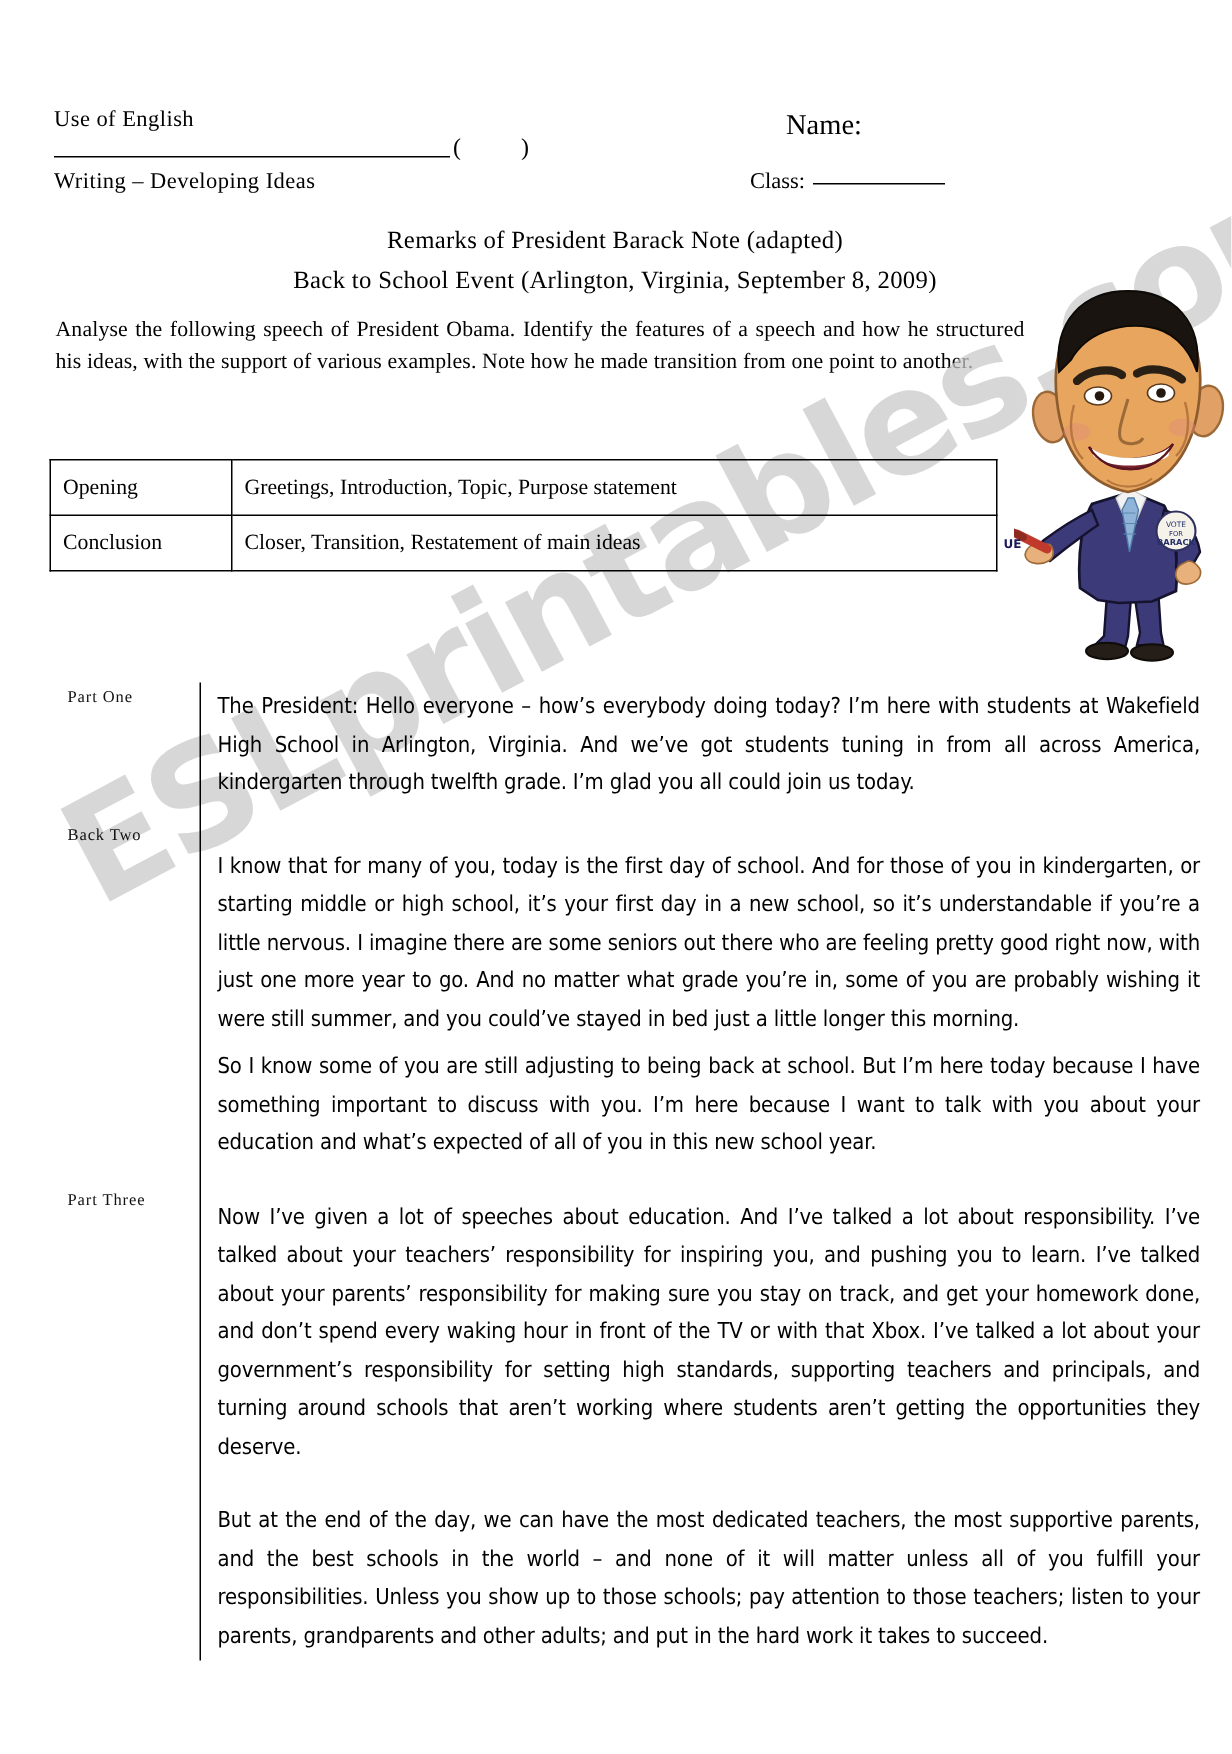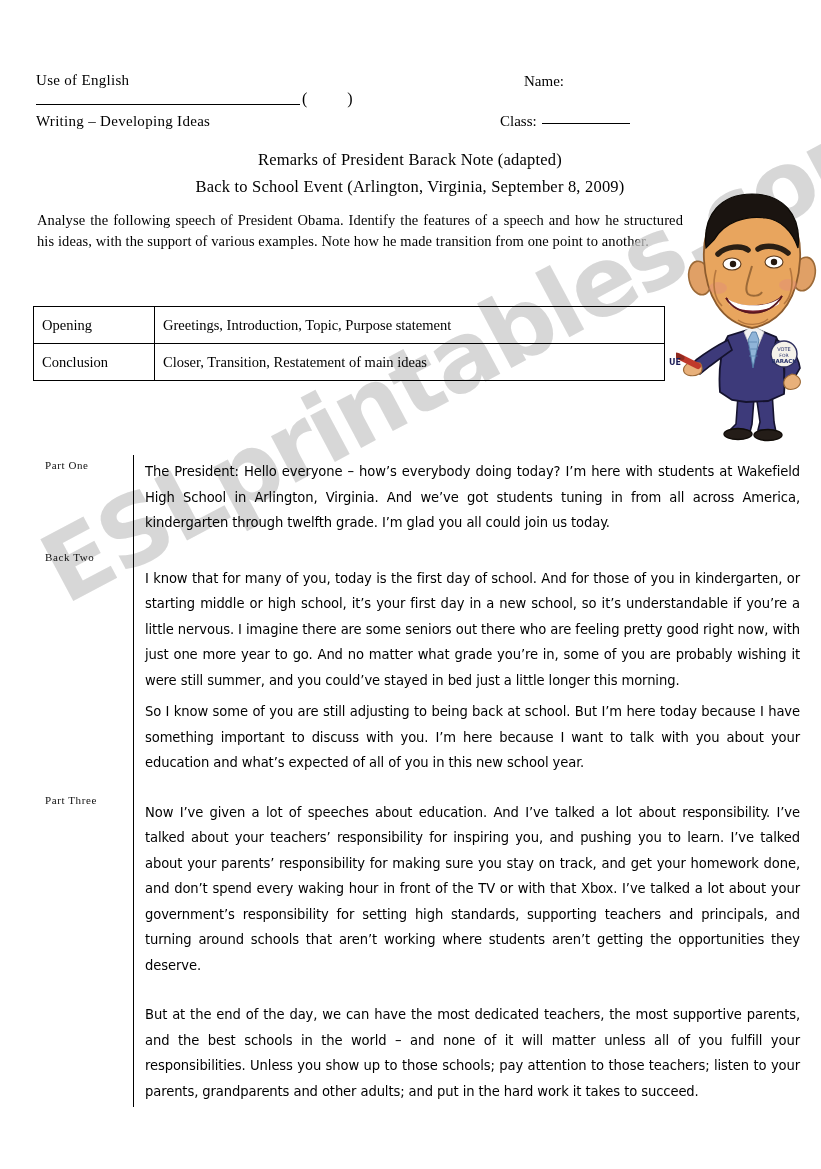--- a/index.html
+++ b/index.html
@@ -68,21 +68,21 @@
     position: absolute;
     left: 36px;
     top: 113px;
     font-size: 15px;
     letter-spacing: 0.3px;
   }
   .hdr-name {
     position: absolute;
     left: 524px;
     top: 73px;
-    font-size: 15px;
+    font-size: 19px;
   }
   .hdr-class {
     position: absolute;
     left: 500px;
     top: 113px;
     font-size: 15px;
   }
   .hdr-class-rule {
     display: inline-block;
     width: 88px;

